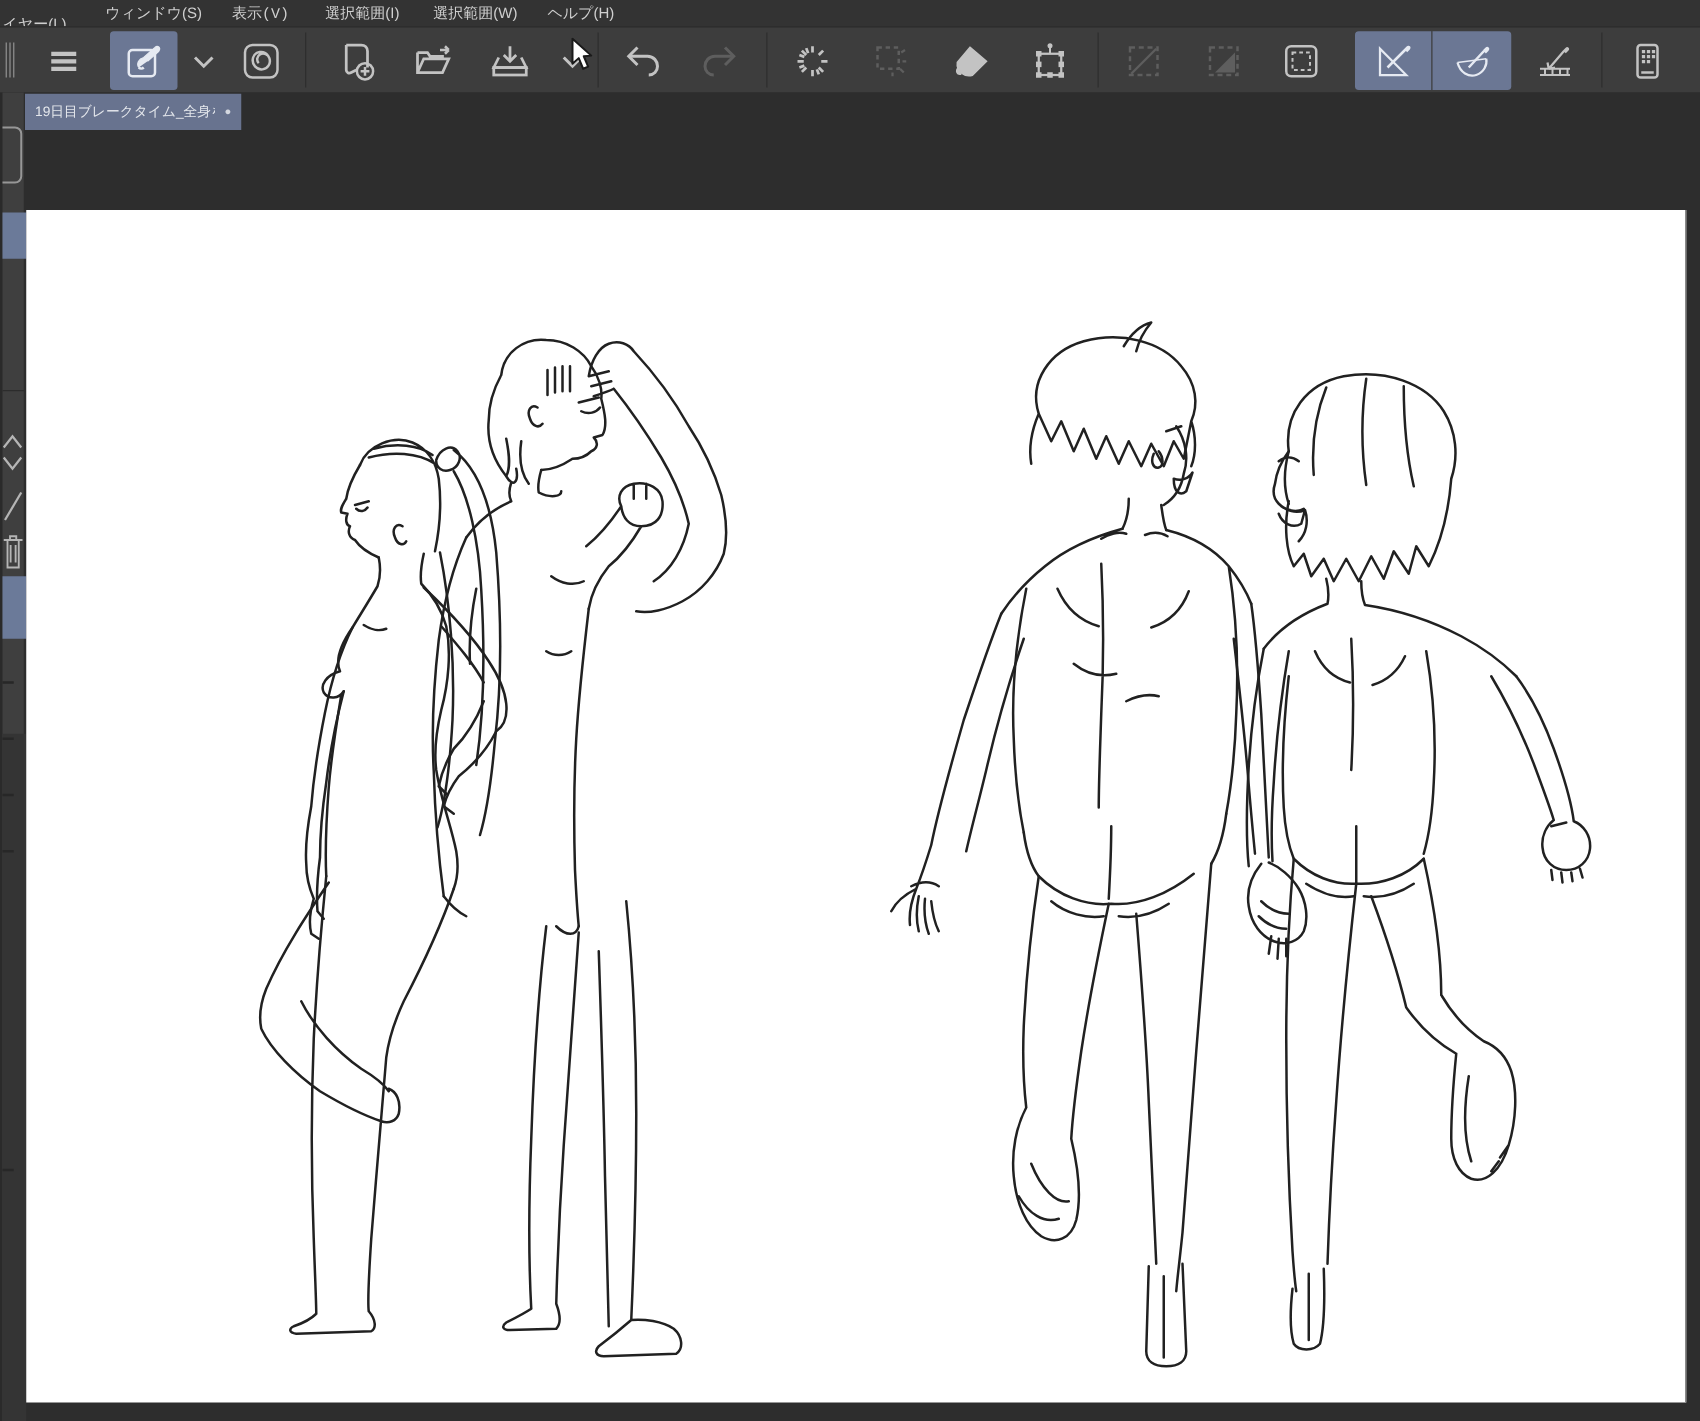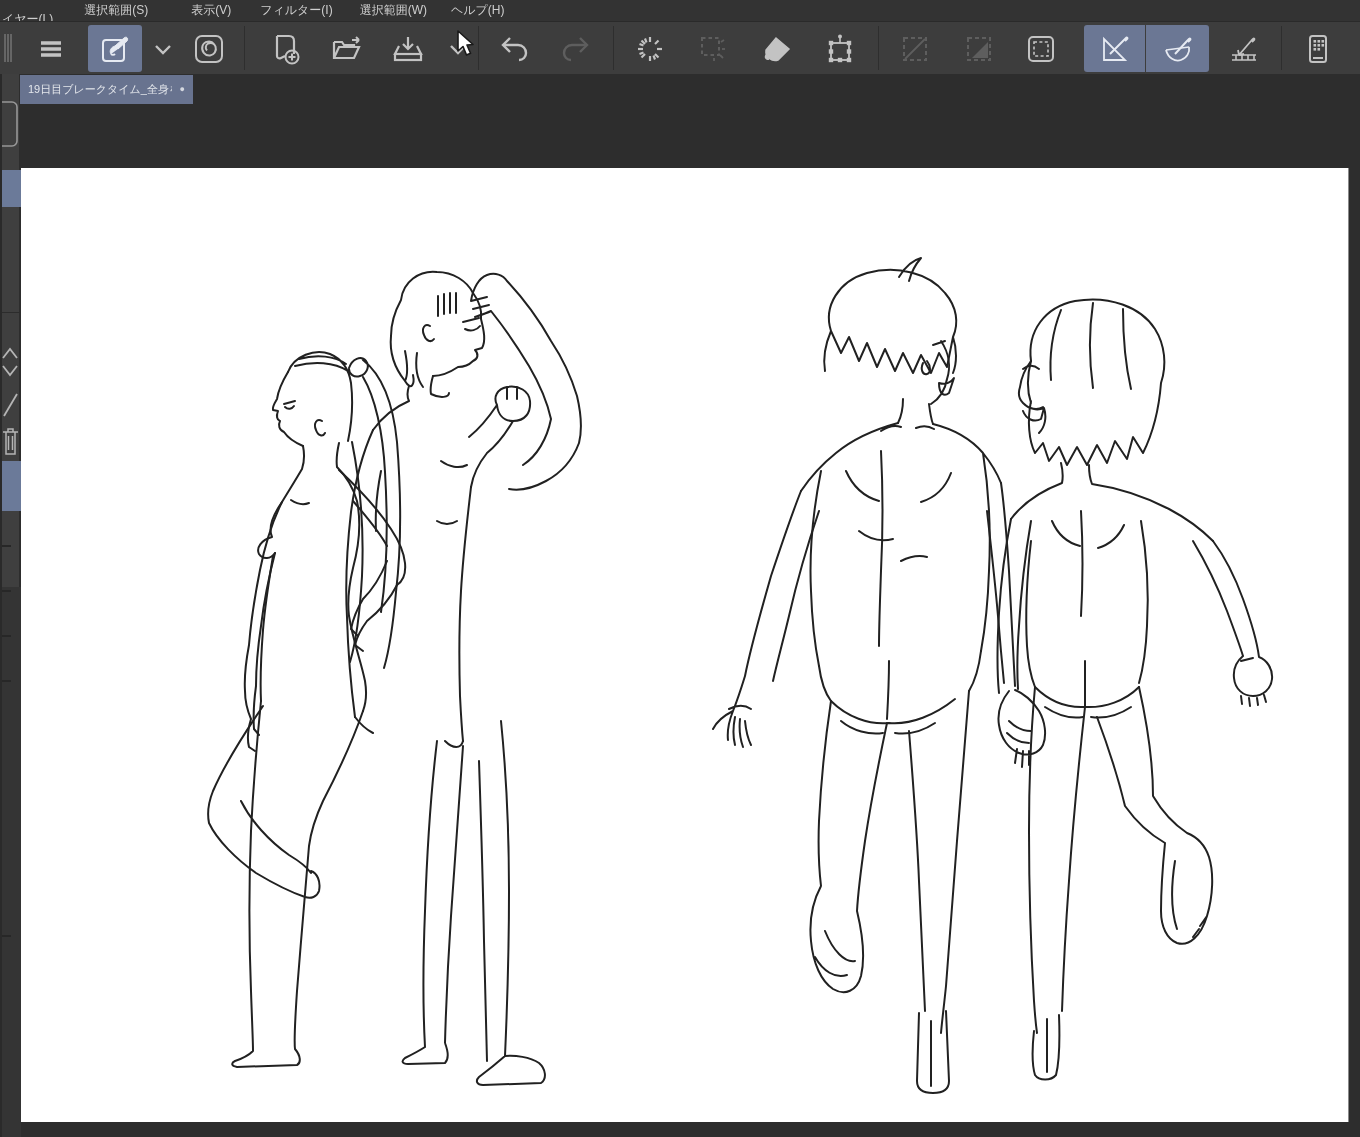--- a/index.html
+++ b/index.html
@@ -8,21 +8,21 @@
     background:#2d2d2d;font-family:"Liberation Sans",sans-serif;
     -webkit-font-smoothing:antialiased;
   }
   
   .menubar{
     position:absolute;left:0;top:0;width:1360px;height:21px;
     background:#333333;display:flex;align-items:center;
     color:#cfcfcf;font-size:12px;
   }
   .menubar span{display:inline-block;cursor:default;}
-  .m0{margin-left:2px;margin-top:18px;}  .m1{margin-left:31px;} .m2{margin-left:43px;}
+  .m0{margin-left:2px;margin-top:18px;}  .m1{margin-left:31px;} .m2{margin-left:24px;font-family:Liberation Mono, monospace;}
   .m3{margin-left:29px;} .m4{margin-left:27px;} .m5{margin-left:24px;}
   
   .toolbar{
     position:absolute;left:0;top:21px;width:1360px;height:53px;
     background:#3d3d3d;border-top:1px solid #2a2a2a;box-sizing:border-box;
   }
   .grip{position:absolute;left:3px;top:10px;width:10px;height:32px;color:#8f8f8f;}
   .tbtn{
     position:absolute;top:3px;width:46px;height:47px;border-radius:3px;
     display:flex;align-items:center;justify-content:center;color:#c3c3c3;
@@ -58,23 +58,23 @@
   .art{position:absolute;left:0;top:0;}
   .art path{fill:none;stroke:#212121;stroke-width:2;stroke-linecap:round;stroke-linejoin:round;}
   
   .cursor{position:absolute;left:456px;top:30px;pointer-events:none;}
 </style>
 </head>
 <body>
 
 <div class="menubar">
   <span class="m0">イヤー(L)</span>
-  <span class="m1">選択範囲(S)</span>
+  <span class="m1">ウィンドウ(S)</span>
   <span class="m2">表示(V)</span>
-  <span class="m3">フィルター(I)</span>
+  <span class="m3">選択範囲(I)</span>
   <span class="m4">選択範囲(W)</span>
   <span class="m5">ヘルプ(H)</span>
 </div>
 
 <div class="toolbar">
   <svg class="grip" width="10" height="32" viewBox="0 0 10 32">
     <path d="M2,2 V30 M5,2 V30 M8,2 V30" stroke="currentColor" stroke-width="1" fill="none"></path>
   </svg>
 
   <div class="tbtn" style="left:28px">

